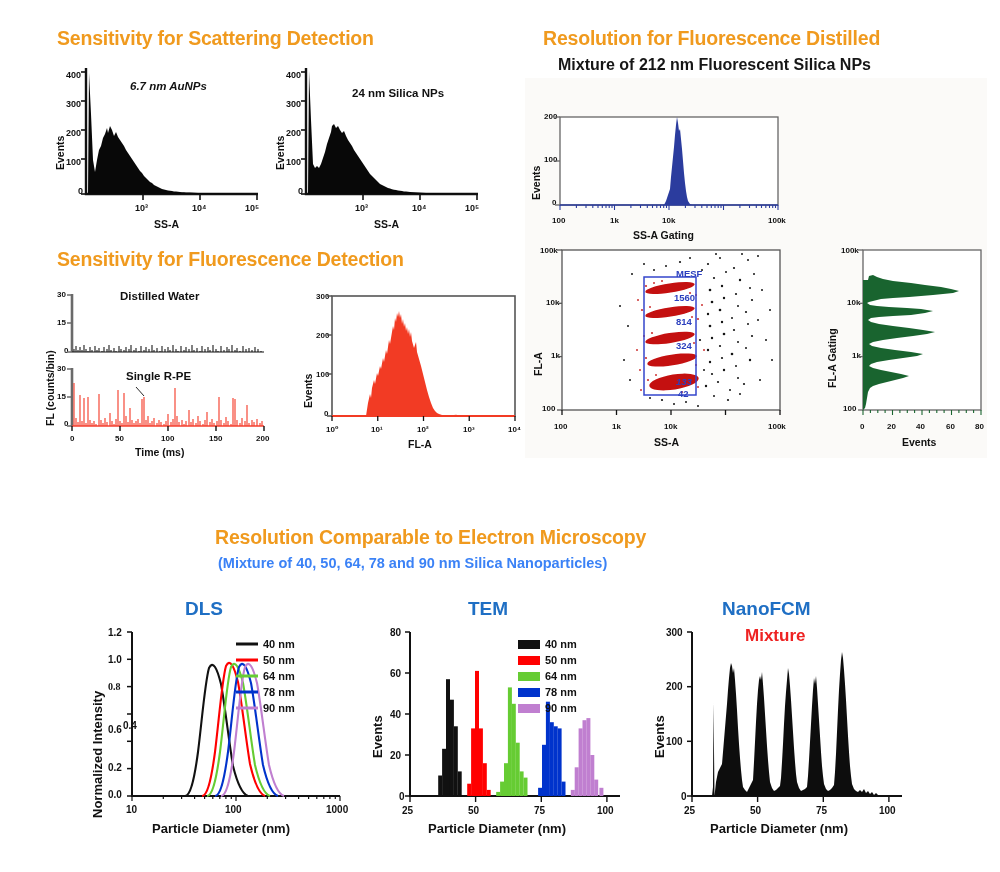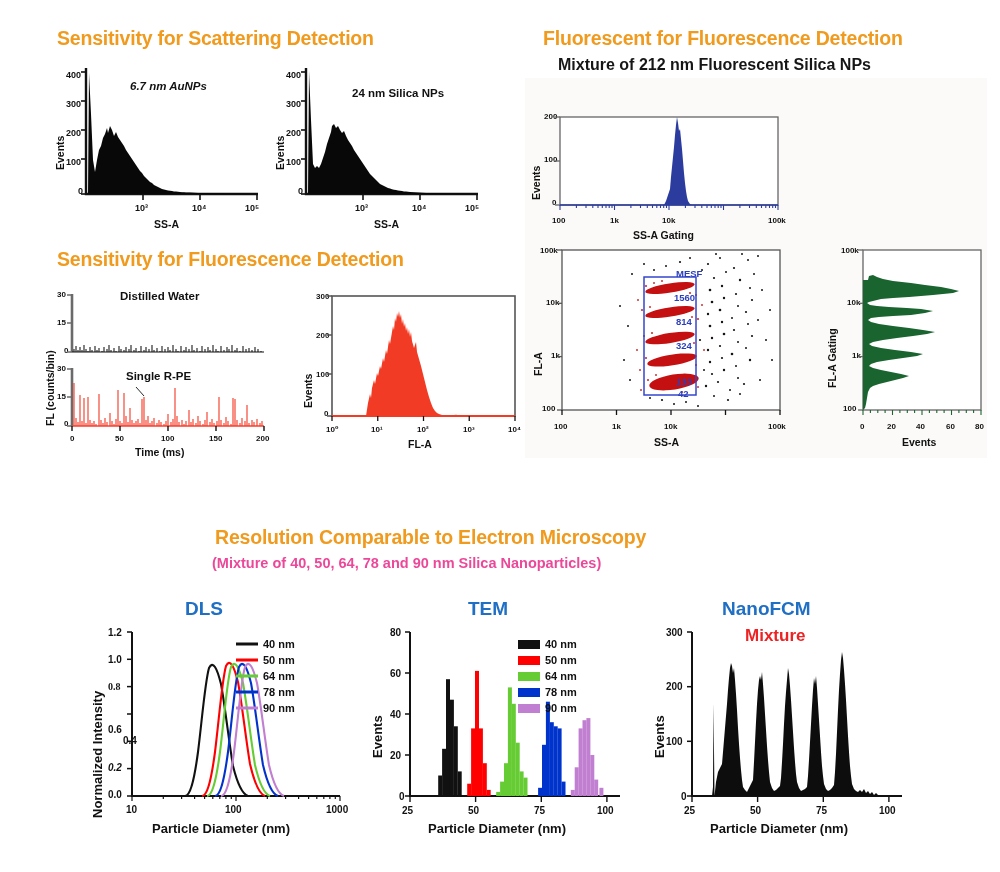--- a/index.html
+++ b/index.html
@@ -10,21 +10,21 @@
   }
   .abs{position:absolute;}
   .hdr-orange{
     color:#F09A1E;font-weight:bold;letter-spacing:-0.2px;
     font-size:19.5px;white-space:nowrap;
   }
   .hdr-black{
     color:#161616;font-weight:bold;font-size:16px;white-space:nowrap;
   }
   .hdr-sub{
-    color:#ec4899;font-weight:bold;font-size:14.5px;white-space:nowrap;
+    color:#3b82f6;font-weight:bold;font-size:14.5px;white-space:nowrap;margin-left:6px;
   }
   .panel-title-blue{
     color:#1F6FC4;font-weight:bold;font-size:19px;white-space:nowrap;
   }
   .panel-title-red{
     color:#EE2222;font-weight:bold;font-size:17px;white-space:nowrap;
   }
   .plot-title{font-size:11.5px;font-weight:bold;color:#111;white-space:nowrap;}
   .axlabel{font-size:10.5px;font-weight:bold;color:#111;white-space:nowrap;}
   .axlabel-lg{font-size:13px;font-weight:bold;color:#111;white-space:nowrap;}
@@ -35,21 +35,21 @@
   .legend-txt{font-size:11px;font-weight:bold;color:#111;white-space:nowrap;}
   .mesf{color:#2B3FBE;font-weight:bold;font-size:9.5px;white-space:nowrap;}
   svg{display:block;overflow:visible;}
   .rfd-bg{background:#FBFAF8;}
 </style>
 </head>
 <body>
 
 <div class="abs hdr-orange" style="left:57px;top:27px;">Sensitivity for Scattering Detection</div>
 
-<div class="abs hdr-orange" style="left:543px;top:27px;">Fluorescent for Fluorescence Detection</div>
+<div class="abs hdr-orange" style="left:543px;top:27px;">Resolution for Fluorescence Distilled</div>
 
 <div class="abs hdr-black" style="left:558px;top:56px;">Mixture of 212 nm Fluorescent Silica NPs</div>
 
 <div class="abs hdr-orange" style="left:57px;top:248px;">Sensitivity for Fluorescence Detection</div>
 
 <div class="abs hdr-orange" style="left:215px;top:526px;">Resolution Comparable to Electron Microscopy</div>
 
 <div class="abs hdr-sub" style="left:212px;top:555px;">(Mixture of 40, 50, 64, 78 and 90 nm Silica Nanoparticles)</div>
 
 <div class="abs" style="left:52px;top:60px;width:210px;height:175px;">
@@ -621,22 +621,22 @@
   <div class="abs axlabel" style="left:80px;top:188px;">Events</div>
 </div>
 
 <div class="abs panel-title-blue" style="left:185px;top:598px;">DLS</div>
 <div class="abs" style="left:88px;top:628px;width:260px;height:230px;">
   <div class="abs vert axlabel-lg" style="left:2px;top:190px;transform:rotate(-90deg);">Normalized Intensity</div>
   <div class="abs tick-md" style="left:20px;top:-1px;">1.2</div>
   <div class="abs tick-md" style="left:20px;top:26px;">1.0</div>
   <div class="abs tick-md" style="left:20px;top:53px;font-family:Liberation Serif, serif;">0.8</div>
   <div class="abs tick-md" style="left:20px;top:96px;">0.6</div>
-  <div class="abs tick-md" style="left:20px;top:107px;padding-left:15px;">0.4</div>
-  <div class="abs tick-md" style="left:20px;top:134px;font-style:italic;">0.2</div>
+  <div class="abs tick-md" style="left:20px;top:92px;padding-left:15px;">0.4</div>
+  <div class="abs tick-md" style="left:20px;top:134px;">0.2</div>
   <div class="abs tick-md" style="left:20px;top:161px;">0.0</div>
   <svg class="abs" style="left:44px;top:4px;" width="214" height="178">
     <polyline points="0,0 0,164 208,164" fill="none" stroke="#111" stroke-width="2"></polyline>
     <g stroke="#111" stroke-width="1.5">
       <line x1="0" y1="0" x2="-5" y2="0"></line>
         <line x1="0" y1="27.3" x2="-5" y2="27.3"></line>
       <line x1="0" y1="54.6" x2="-5" y2="54.6"></line>
         <line x1="0" y1="82" x2="-5" y2="82"></line>
       <line x1="0" y1="109.3" x2="-5" y2="109.3"></line>
         <line x1="0" y1="136.6" x2="-5" y2="136.6"></line>

